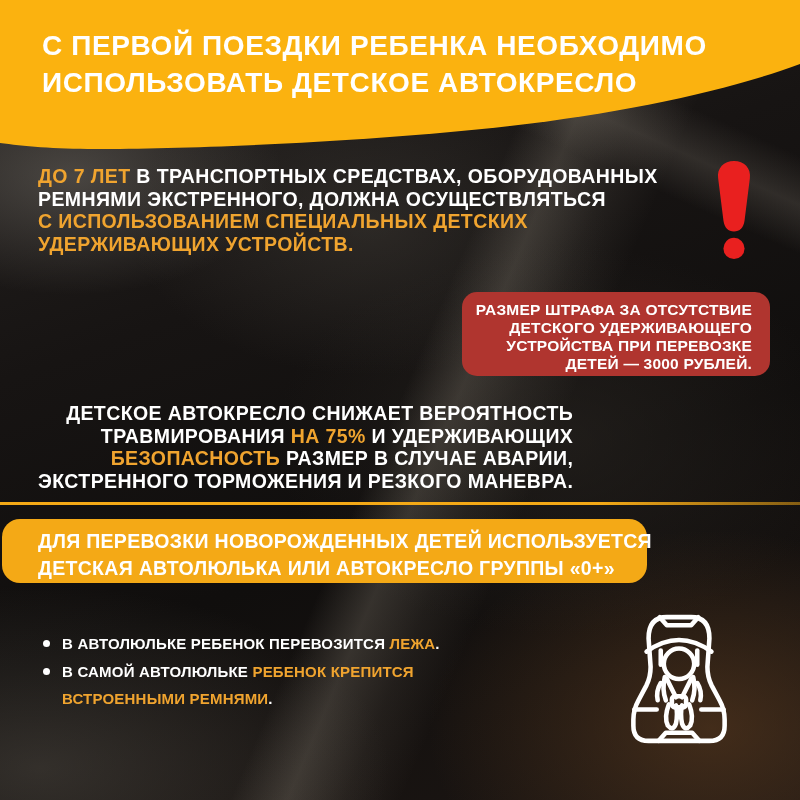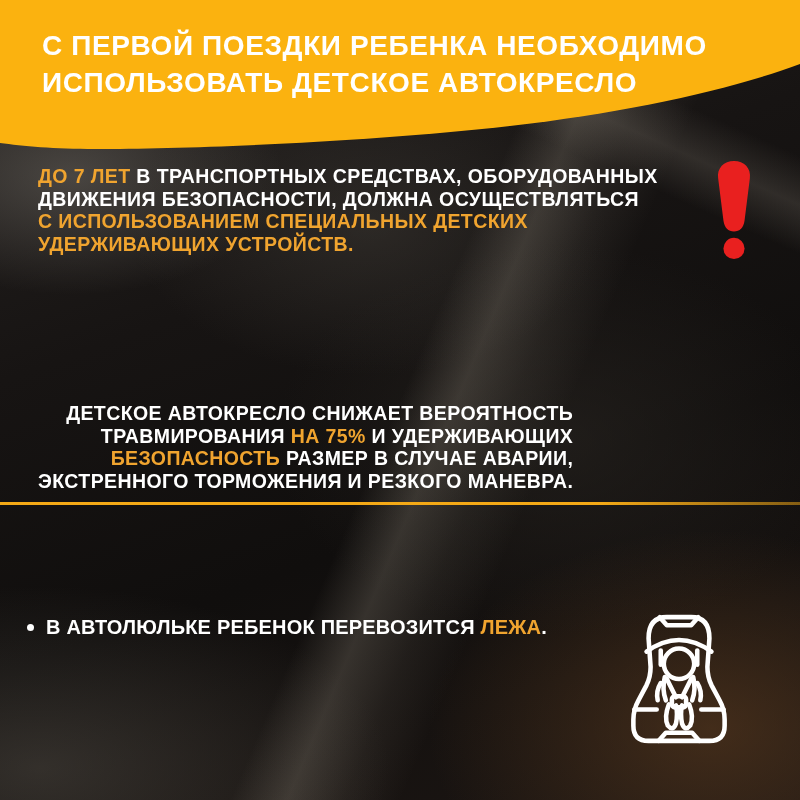--- a/index.html
+++ b/index.html
@@ -60,22 +60,22 @@
     position:absolute;left:2px;top:519px;width:645px;height:64px;
     background:var(--band-yellow);border-radius:18px;
   }
   .band-text{
     position:absolute;left:36px;top:9px;
     font-size:19.5px;line-height:26.5px;letter-spacing:0.3px;
     color:var(--text-white);white-space:pre;
   }
   
   .bullets{
-    position:absolute;left:27px;top:608px;width:585px;margin:0;padding:6px 0 0 0;
-    list-style:none;font-size:20px;line-height:27.5px;letter-spacing:0.2px;
+    position:absolute;left:27px;top:608px;width:585px;margin:16px;padding:6px 0 0 0;
+    list-style:none;font-size:15px;line-height:27.5px;letter-spacing:0.2px;
   }
   .bullets li{position:relative;padding-left:19px;white-space:pre;}
   .bullets li::before{
     content:"";position:absolute;left:0;top:10px;width:7px;height:7px;
     border-radius:50%;background:var(--text-white);
   }
   
   .seat-icon{position:absolute;left:612px;top:606px;width:134px;height:146px;}
   .seat-icon path,.seat-icon circle,.seat-icon rect{
     fill:none;stroke:#fff;stroke-width:4.5;stroke-linecap:round;stroke-linejoin:round;
@@ -89,40 +89,52 @@
   <div class="bg"></div>
   <div class="bg-streak"></div>
 
   <svg class="header-shape" viewBox="0 0 800 170" preserveAspectRatio="none">
     <path style="fill:var(--header-yellow)" d="M0,0 H800 V64 C730,90 630,112 510,126 C370,142 190,149 95,149 C55,149 22,146 0,143 Z"></path>
   </svg>
   <div class="header-title">С ПЕРВОЙ ПОЕЗДКИ РЕБЕНКА НЕОБХОДИМО
 ИСПОЛЬЗОВАТЬ ДЕТСКОЕ АВТОКРЕСЛО</div>
 
   <div class="runs-block rules"><span class="run-y">ДО 7 ЛЕТ</span><span class="run-w"> В ТРАНСПОРТНЫХ СРЕДСТВАХ, ОБОРУДОВАННЫХ
-ДВИЖЕНИЯ БЕЗОПАСНОСТИ, ДОЛЖНА ОСУЩЕСТВЛЯТЬСЯ
+РЕМНЯМИ ЭКСТРЕННОГО, ДОЛЖНА ОСУЩЕСТВЛЯТЬСЯ
 </span><span class="run-y">С ИСПОЛЬЗОВАНИЕМ СПЕЦИАЛЬНЫХ ДЕТСКИХ
 УДЕРЖИВАЮЩИХ УСТРОЙСТВ.</span></div>
 
   <svg class="exclaim" viewBox="0 0 36 102">
     <path style="fill:var(--exclaim-red)" d="M18,0 C28.5,0 36,7.5 34.5,18 L29,62 C28,69.5 24,73.5 18,73.5 C12,73.5 8,69.5 7,62 L1.5,18 C0,7.5 7.5,0 18,0 Z"></path>
     <circle style="fill:var(--exclaim-red)" cx="18" cy="91" r="11"></circle>
   </svg>
 
+  <div class="fine-box">
+    <div class="fine-text">РАЗМЕР ШТРАФА ЗА ОТСУТСТВИЕ
+ДЕТСКОГО УДЕРЖИВАЮЩЕГО
+УСТРОЙСТВА ПРИ ПЕРЕВОЗКЕ
+ДЕТЕЙ — 3000 РУБЛЕЙ.</div>
+  </div>
 
   <div class="runs-block benefit"><span class="run-w">ДЕТСКОЕ АВТОКРЕСЛО СНИЖАЕТ ВЕРОЯТНОСТЬ
 ТРАВМИРОВАНИЯ </span><span class="run-y">НА 75%</span><span class="run-w"> И УДЕРЖИВАЮЩИХ
 </span><span class="run-y">БЕЗОПАСНОСТЬ</span><span class="run-w"> РАЗМЕР В СЛУЧАЕ АВАРИИ,
 ЭКСТРЕННОГО ТОРМОЖЕНИЯ И РЕЗКОГО МАНЕВРА.</span></div>
 
   <div class="divider"></div>
 
+  <div class="band">
+    <div class="band-text">ДЛЯ ПЕРЕВОЗКИ НОВОРОЖДЕННЫХ ДЕТЕЙ ИСПОЛЬЗУЕТСЯ
+ДЕТСКАЯ АВТОЛЮЛЬКА ИЛИ АВТОКРЕСЛО ГРУППЫ «0+»</div>
+  </div>
 
   <ul class="bullets">
     <li><span class="run-w">В АВТОЛЮЛЬКЕ РЕБЕНОК ПЕРЕВОЗИТСЯ </span><span class="run-y">ЛЕЖА</span><span class="run-w">.</span></li>
+    <li><span class="run-w">В САМОЙ АВТОЛЮЛЬКЕ </span><span class="run-y">РЕБЕНОК КРЕПИТСЯ
+ВСТРОЕННЫМИ РЕМНЯМИ</span><span class="run-w">.</span></li>
   </ul>
 
   <svg class="seat-icon" viewBox="0 0 132 144">
     <path d="M36,32 Q36,11 54,11 H78 Q96,11 96,32 L94,60 Q94,70 98,78 L106,93 Q111,102 111,112 V118 Q111,133 96,133 H36 Q21,133 21,118 V112 Q21,102 26,93 L34,78 Q38,70 38,60 Z"></path>
     <path d="M47,11 L54,19 H78 L85,11"></path>
     <path d="M34,45 Q66,22 98,45"></path>
     <path d="M48,44 V58"></path>
     <path d="M84,44 V58"></path>
     <circle cx="66" cy="57" r="15"></circle>
     <path d="M52,70 Q49,82 53,93"></path>

